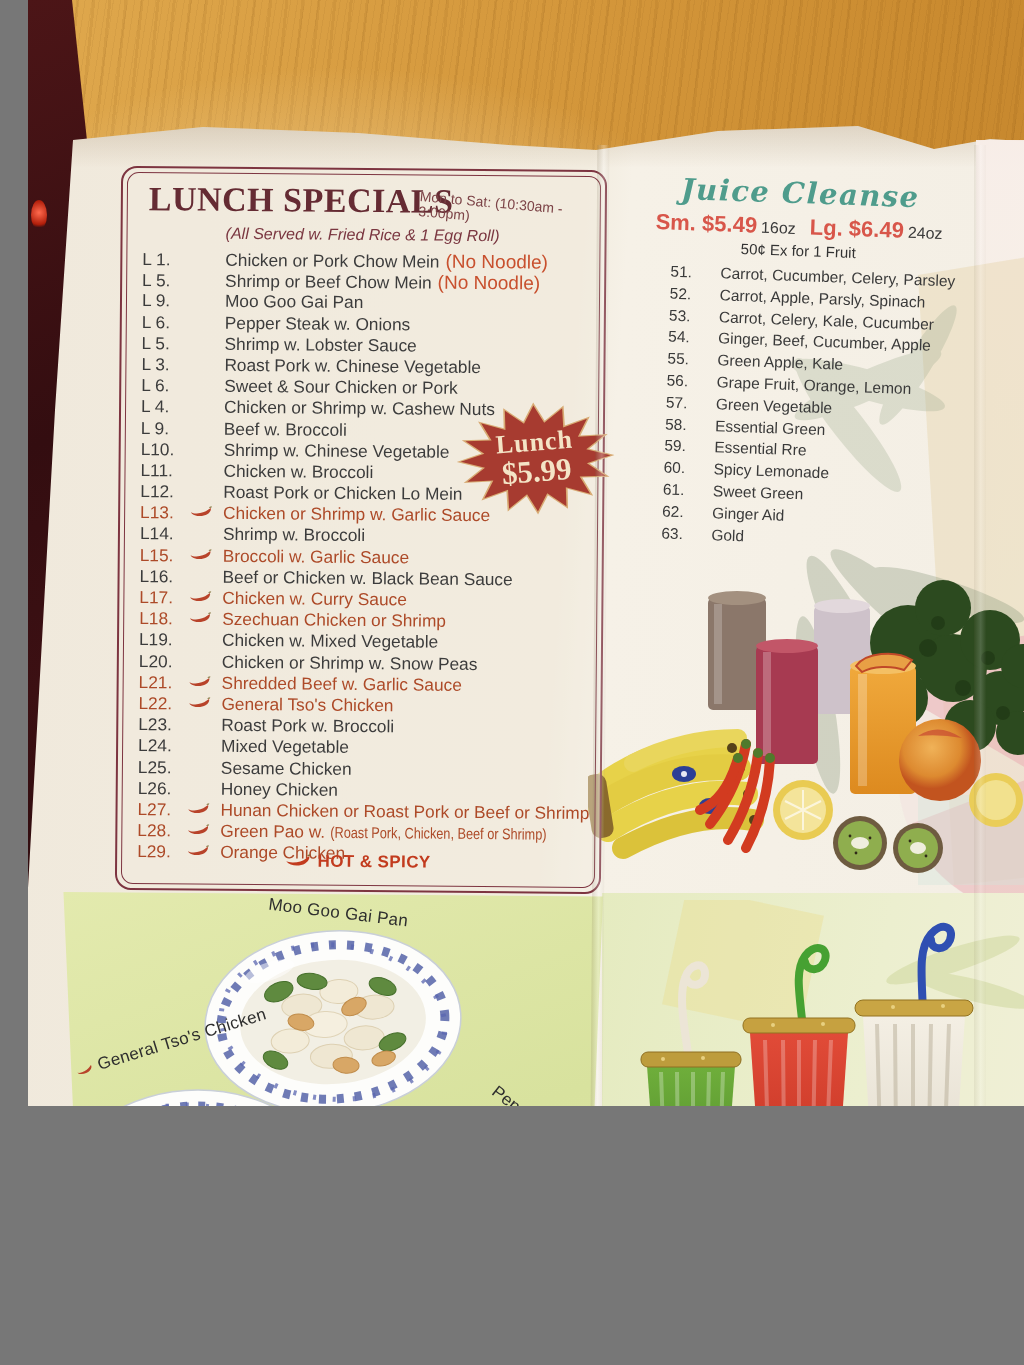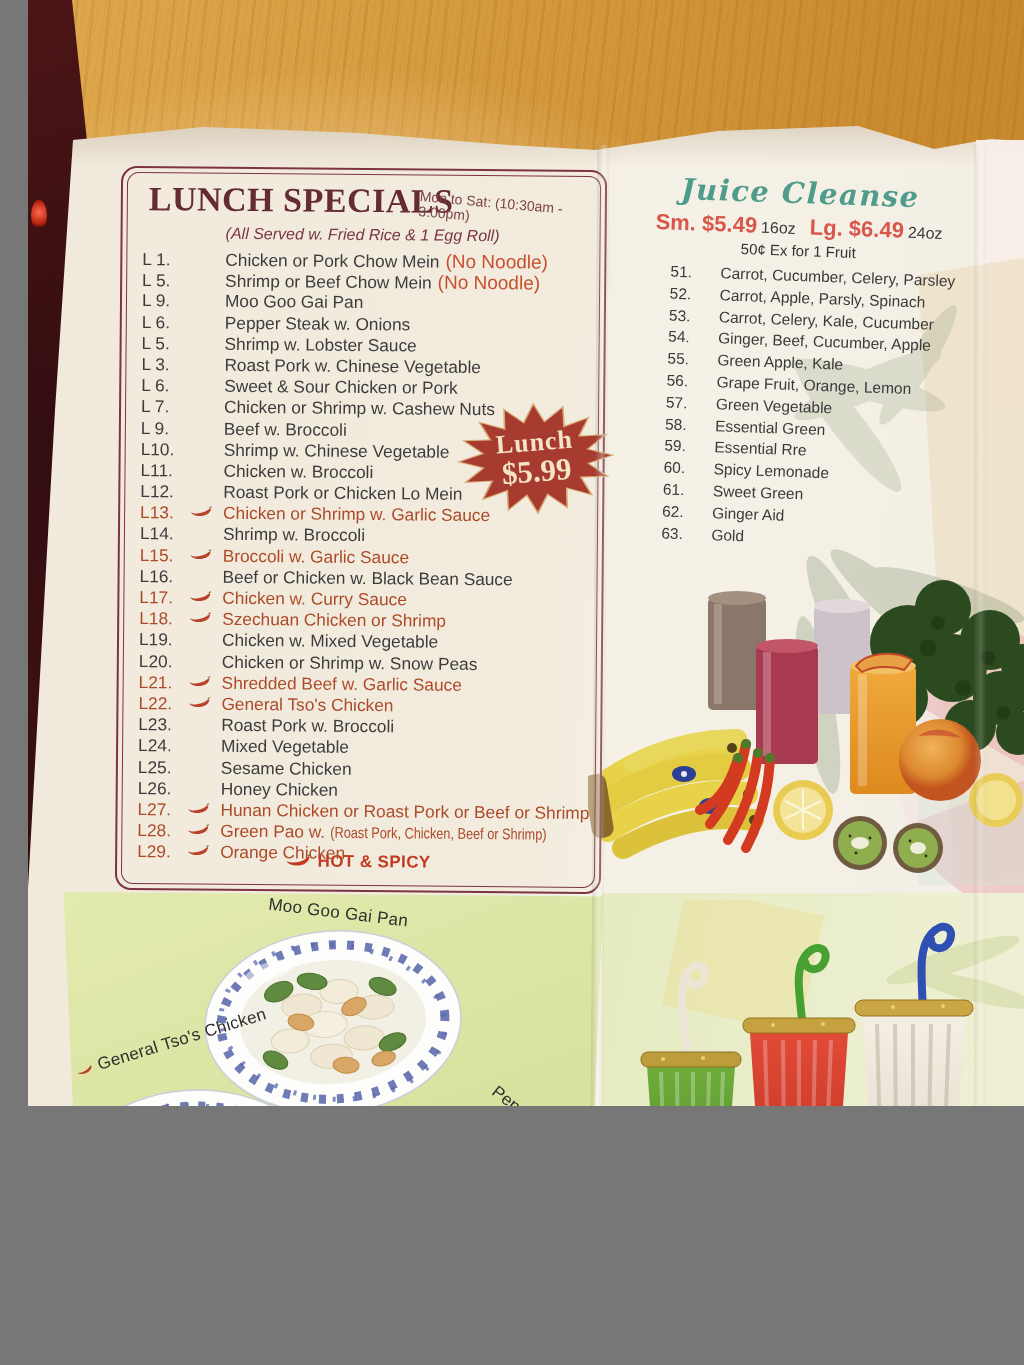--- a/index.html
+++ b/index.html
@@ -172,21 +172,21 @@
           <span class="nm"><span>Roast Pork w. Chinese Vegetable</span></span>
         </div>
 
         <div class="lrow">
           <span class="num">L 6.</span>
           <span class="gap"></span>
           <span class="nm"><span>Sweet &amp; Sour Chicken or Pork</span></span>
         </div>
 
         <div class="lrow">
-          <span class="num">L 7.</span>
+          <span class="num">L 4.</span>
           <span class="gap"></span>
           <span class="nm"><span>Chicken or Shrimp w. Cashew Nuts</span></span>
         </div>
 
         <div class="lrow">
           <span class="num">L 9.</span>
           <span class="gap"></span>
           <span class="nm"><span>Beef w. Broccoli</span></span>
         </div>
 

